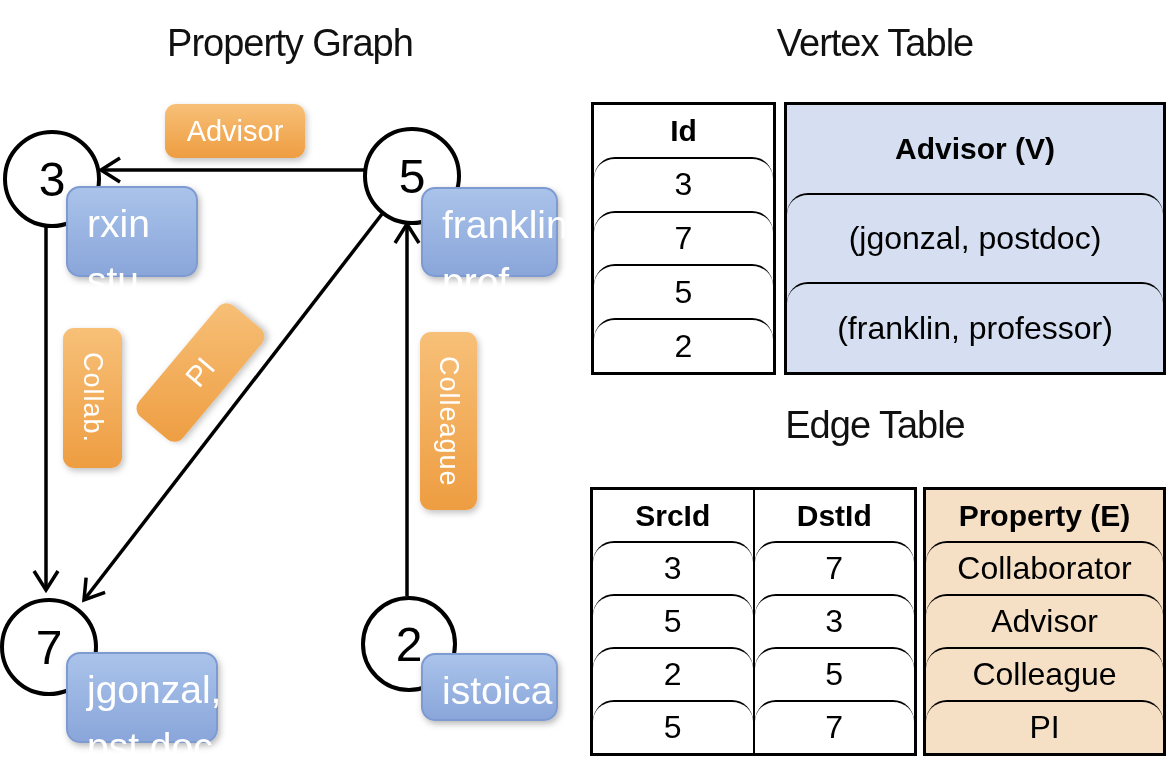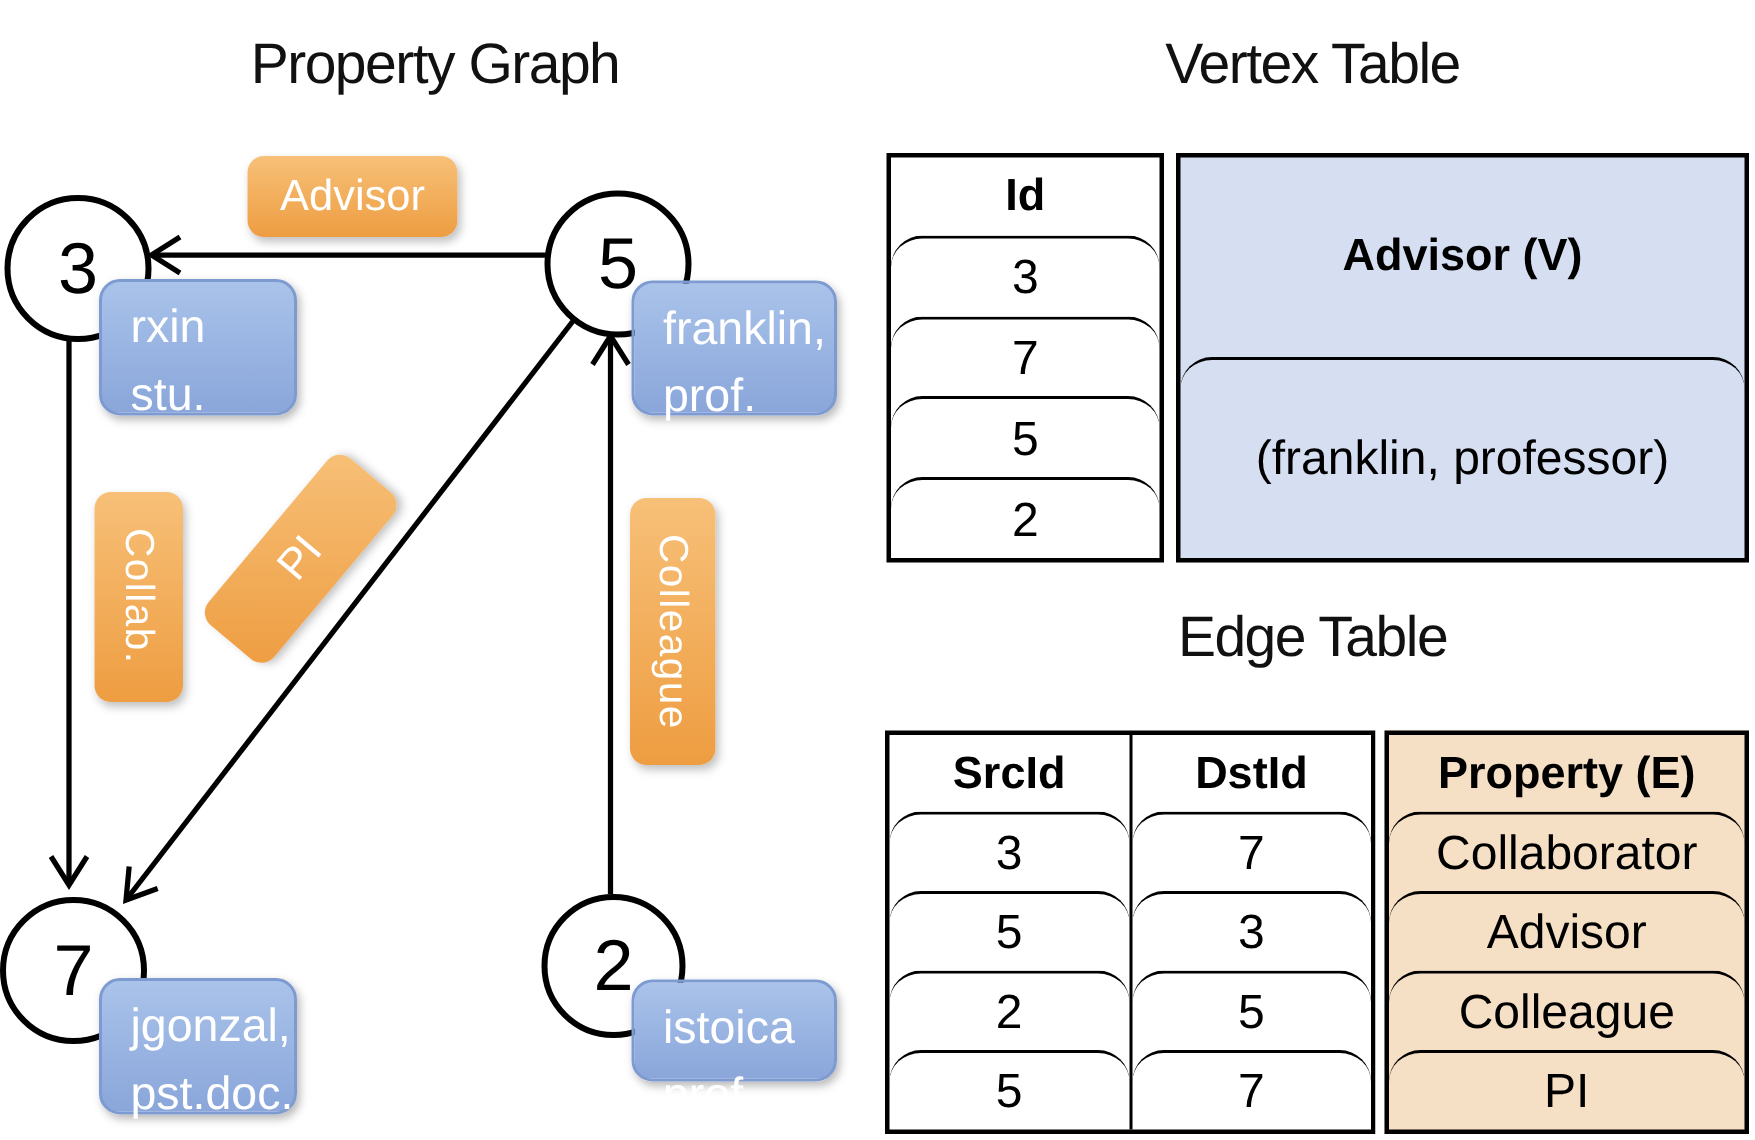--- a/index.html
+++ b/index.html
@@ -12,21 +12,21 @@
   #vtable-title{left:700px;top:22px;width:350px;text-align:center;}
   #etable-title{left:735px;top:404px;width:280px;text-align:center;}
 
   
   #edge-svg{position:absolute;left:0;top:0;}
   .node{position:absolute;border:4px solid #000;border-radius:50%;background:#fff;
         display:flex;align-items:center;justify-content:center;font-size:48px;font-weight:400;}
   .vlabel{position:absolute;border-radius:14px;border:2px solid #7d9ad1;
           background:linear-gradient(180deg,#a9c3ea 0%,#8aa6da 100%);
           box-shadow:2px 3px 6px rgba(100,100,100,.45);
-          color:#fff;font-size:31px;line-height:1.45;padding:8px 0 0 19px;box-sizing:border-box;}
+          color:#fff;font-size:39px;line-height:1.45;padding:8px 0 0 19px;box-sizing:border-box;}
   .elabel{position:absolute;border-radius:11px;
           background:linear-gradient(180deg,#f7c078 0%,#ee9d41 100%);
           box-shadow:2px 3px 6px rgba(120,120,120,.45);
           color:#fff;display:flex;align-items:center;justify-content:center;
           font-size:29px;box-sizing:border-box;}
   .elabel .vtext{writing-mode:vertical-rl;font-size:27px;letter-spacing:1px;}
   #elabel-pi{transform:rotate(-50deg);background:linear-gradient(230deg,#f7c078 0%,#ee9d41 100%);}
 
   
   .tblwrap{position:absolute;display:flex;}
@@ -77,21 +77,21 @@
     </div>
 
   <div class="vlabel" style="left:66px;top:186px;width:132px;height:91px;">
     <div>rxin</div>
     <div>stu.</div>
   </div>
   <div class="vlabel" style="left:421px;top:187px;width:137px;height:90px;">
     <div>franklin,</div>
     <div>prof.</div>
   </div>
-  <div class="vlabel" style="left:66px;top:652px;width:132px;height:91px;">
+  <div class="vlabel" style="left:66px;top:652px;width:152px;height:91px;">
     <div>jgonzal,</div>
     <div>pst.doc.</div>
   </div>
   <div class="vlabel" style="left:421px;top:653px;width:137px;height:68px;">
     <div>istoica</div>
     <div>prof.</div>
   </div>
 
   <div class="elabel" style="left:165px;top:104px;width:140px;height:54px;">
     <span>Advisor</span>
@@ -112,20 +112,21 @@
     <div class="subtbl" style="width:185px;">
       <div class="cell hdr">Id</div>
       <div class="cell">3</div>
       <div class="cell">7</div>
       <div class="cell">5</div>
       <div class="cell">2</div>
     </div>
     <div class="gap" style="width:8px;"></div>
     <div class="subtbl bluefill" style="flex:1;">
       <div class="cell hdr">Advisor (V)</div>
+      <div class="cell">(jgonzal, postdoc)</div>
       <div class="cell">(franklin, professor)</div>
     </div>
   </div>
 
   <div class="big-title" id="etable-title">Edge Table</div>
 
   <div class="tblwrap" style="left:590px;top:487px;width:576px;height:269px;">
     <div class="subtbl cols" style="width:327px;">
       <div class="col">
         <div class="cell hdr">SrcId</div>

